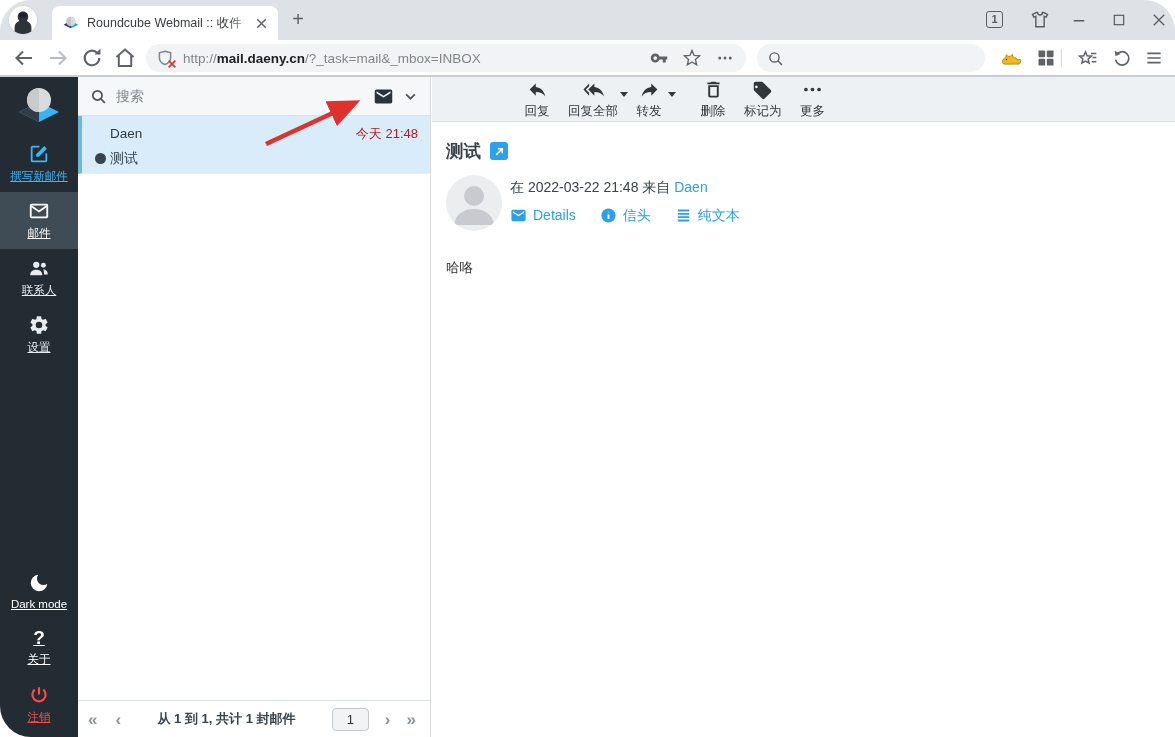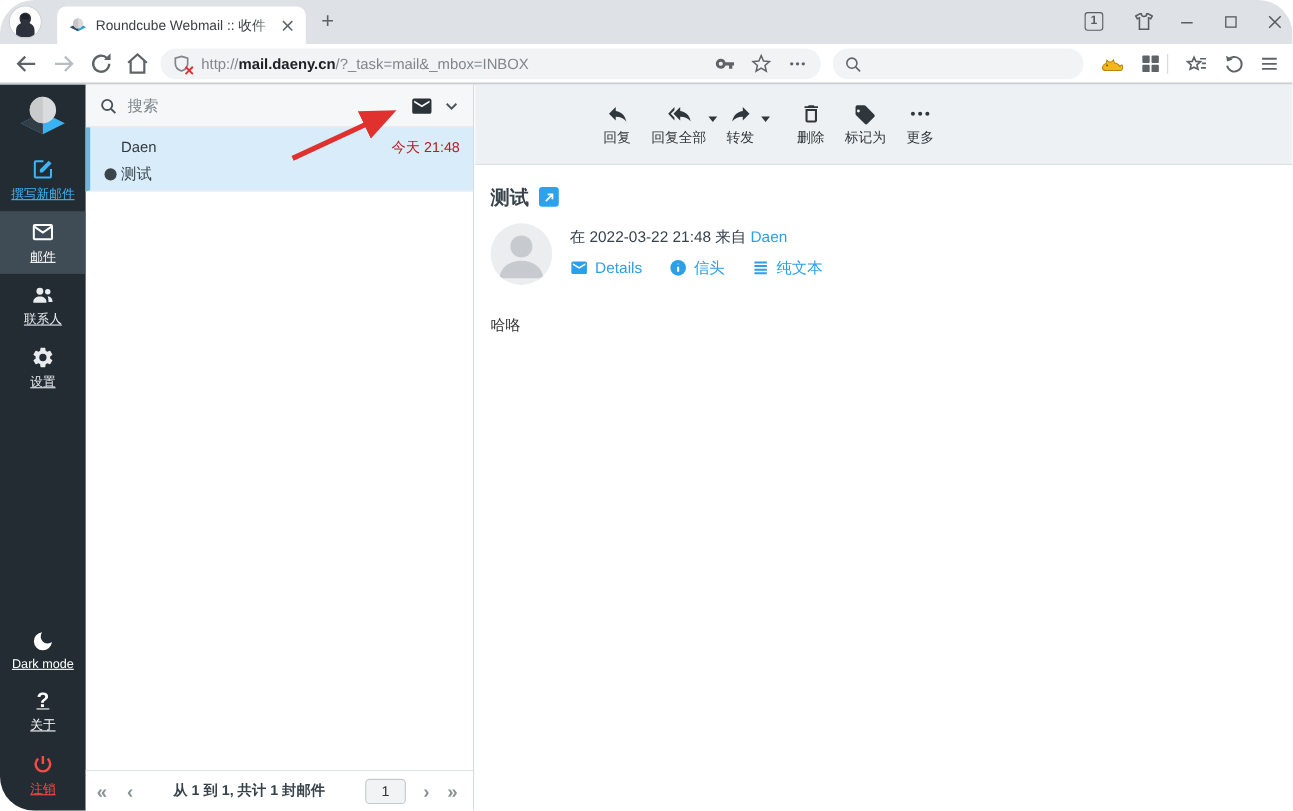--- a/index.html
+++ b/index.html
@@ -82,33 +82,33 @@
     background:#fff; display:flex; align-items:center; padding:0 10px; }
   .pg-btn { font-size:17px; font-weight:bold; color:#8a9298; line-height:1; }
   .pg-prev { margin-left:18px; }
   .pg-summary { margin:0 auto; font-size:13px; font-weight:bold; color:#37424a; }
   .page-input { width:37px; height:23px; background:#f1f3f4; border:1px solid #c4c9cd; border-radius:4px;
     text-align:center; font-size:13px; color:#333; font-family:inherit; }
   .pg-next { margin-left:16px; } .pg-last { margin-left:16px; margin-right:4px; }
 
   
   .msgcol { position:absolute; left:432px; top:77px; right:0; bottom:0; background:#fff; }
-  .toolbar { height:73px; background:#eef1f3; border-bottom:1px solid #dbe2e6; display:flex;
-    align-items:center; padding-left:112px; gap:14px; }
+  .toolbar { height:45px; background:#eef1f3; border-bottom:1px solid #dbe2e6; display:flex;
+    align-items:center; padding-left:88px; gap:14px; }
   .tool-btn { position:relative; display:flex; flex-direction:column; align-items:center; gap:3px;
     color:#2f373d; font-size:12.5px; min-width:34px; }
   .tool-btn svg { width:21px; height:21px; }
   .caret { position:absolute; right:-10px; top:13px; width:0; height:0; border-left:4.5px solid transparent;
     border-right:4.5px solid transparent; border-top:5.5px solid #2f373d; }
   .content { padding:17px 16px 0 14px; }
   .subject-row { display:flex; align-items:center; gap:9px; }
   .msg-subject { font-size:17.5px; font-weight:bold; color:#37424a; }
   .ext-ic { width:18px; height:18px; background:#2ba2ee; border-radius:3px; color:#fff;
     display:flex; align-items:center; justify-content:center; }
-  .meta { display:flex; gap:16px; margin-top:12px; }
+  .meta { display:flex; gap:8px; margin-top:12px; }
   .msg-avatar { width:56px; height:56px; border-radius:50%; background:#ecedef; overflow:hidden;
     flex:0 0 auto; }
   .meta-l1 { font-size:14px; color:#37424a; margin-top:4px; }
   .link { color:#2b9fe9; text-decoration:none; }
   .meta-l2 { margin-top:10px; display:flex; gap:24px; font-size:14px; }
   .mact { display:flex; align-items:flex-start; gap:6px; color:#2b9fe9; }
   .mact svg { width:17px; height:17px; }
   .msg-body { margin-top:28px; font-size:13.5px; color:#333; }
 
   .annot-arrow { position:absolute; left:252px; top:92px; width:120px; height:62px; z-index:5;

